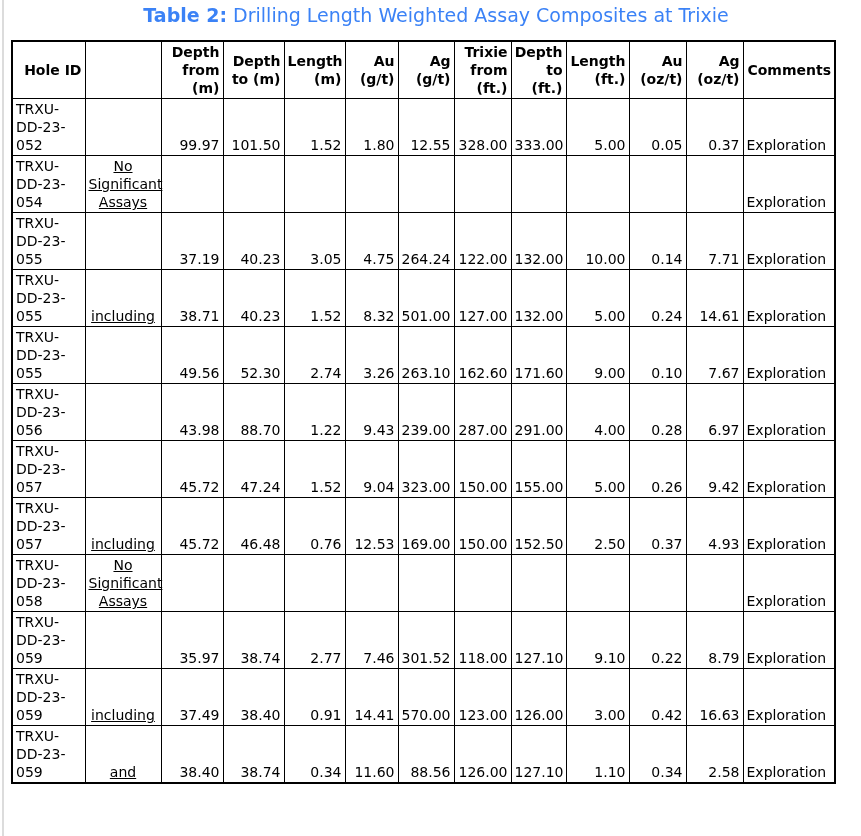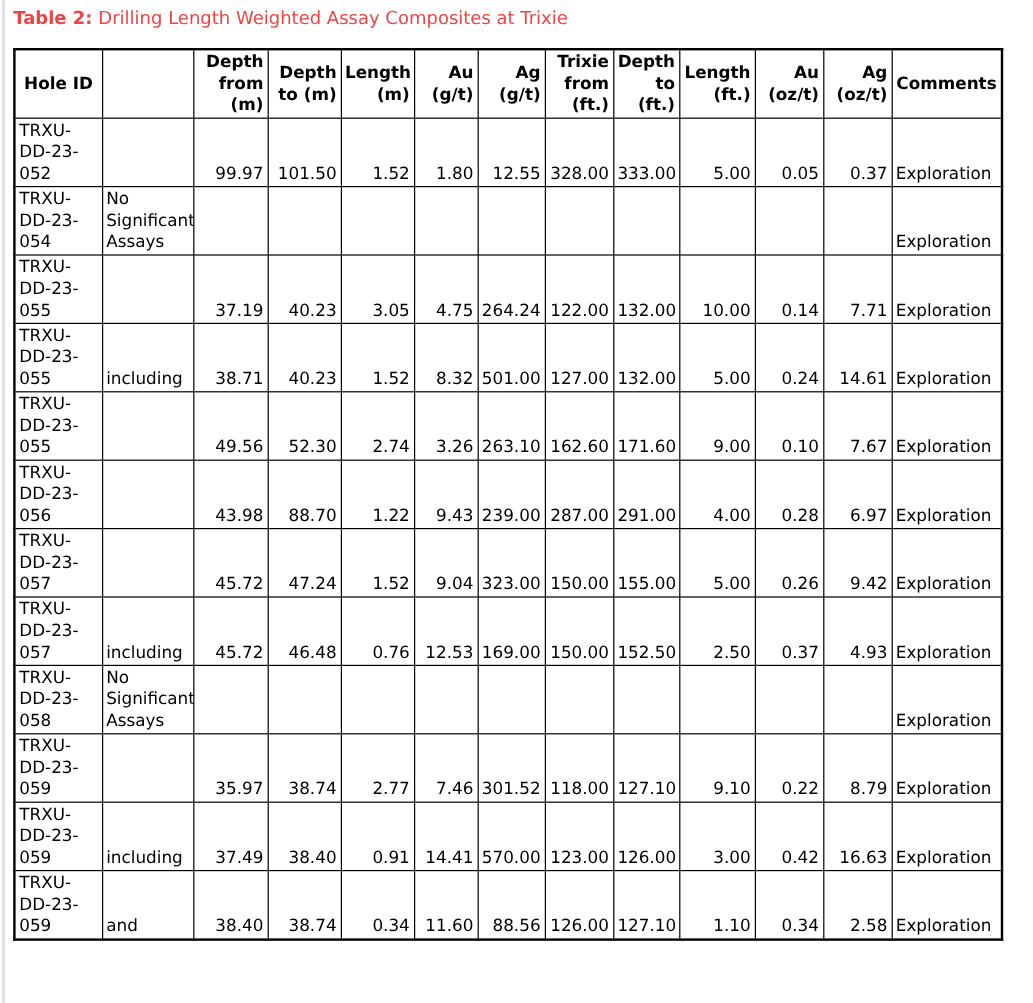--- a/index.html
+++ b/index.html
@@ -20,24 +20,25 @@
     left: 2px;
     top: 0;
     width: 2px;
     height: 100%;
     background: #dcdcdc;
   }
   .content {
     padding: 7px 0 0 11px;
   }
   .title {
-    font-size: 15px;
+    font-size: 19px;
     line-height: 16px;
-    color: #ef4444;
+    color: #3b82f6;
     white-space: nowrap;
+    text-align: center;
   }
   .title .title-label {
     font-weight: bold;
   }
   table.assay {
     border-collapse: collapse;
     table-layout: fixed;
     width: 823px;
     margin-top: 17px;
     border: 2px solid #000000;
@@ -49,28 +50,28 @@
     padding: 1px 3px;
     overflow: visible;
     word-wrap: normal;
   }
   table.assay th {
     font-weight: bold;
     vertical-align: middle;
     text-align: right;
   }
   table.assay th.a-left {
-    text-align: center;
+    text-align: right;
   }
   table.assay td {
     vertical-align: bottom;
     text-align: right;
   }
   table.assay td.a-left { text-align: left; }
-  table.assay td.a-center { text-align: left; }
+  table.assay td.a-center { text-align: center; text-decoration: underline; }
 </style>
 </head>
 <body>
 
 <div class="page-edge"></div>
 
 <div class="content">
   <div class="title">
     <span class="title-label">Table 2:</span>
     <span class="title-text">Drilling Length Weighted Assay Composites at Trixie</span>

